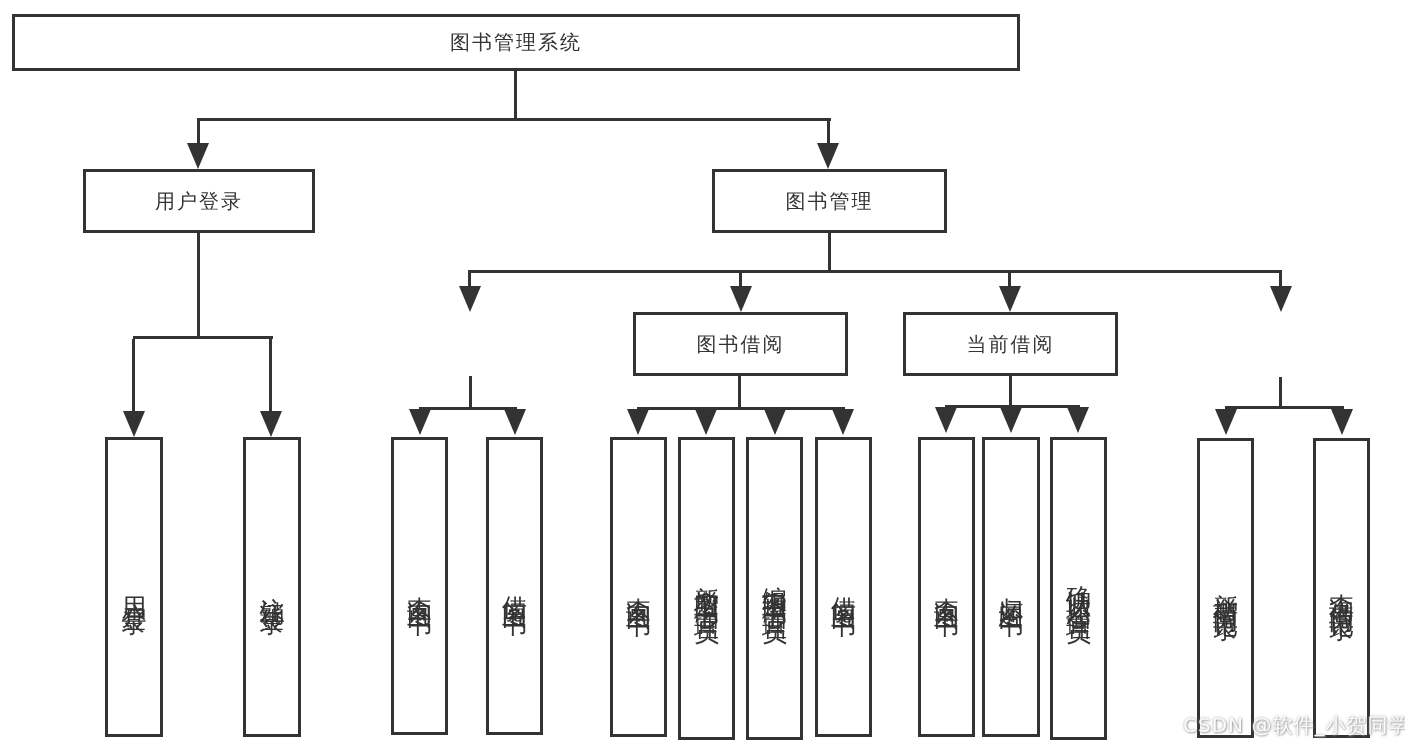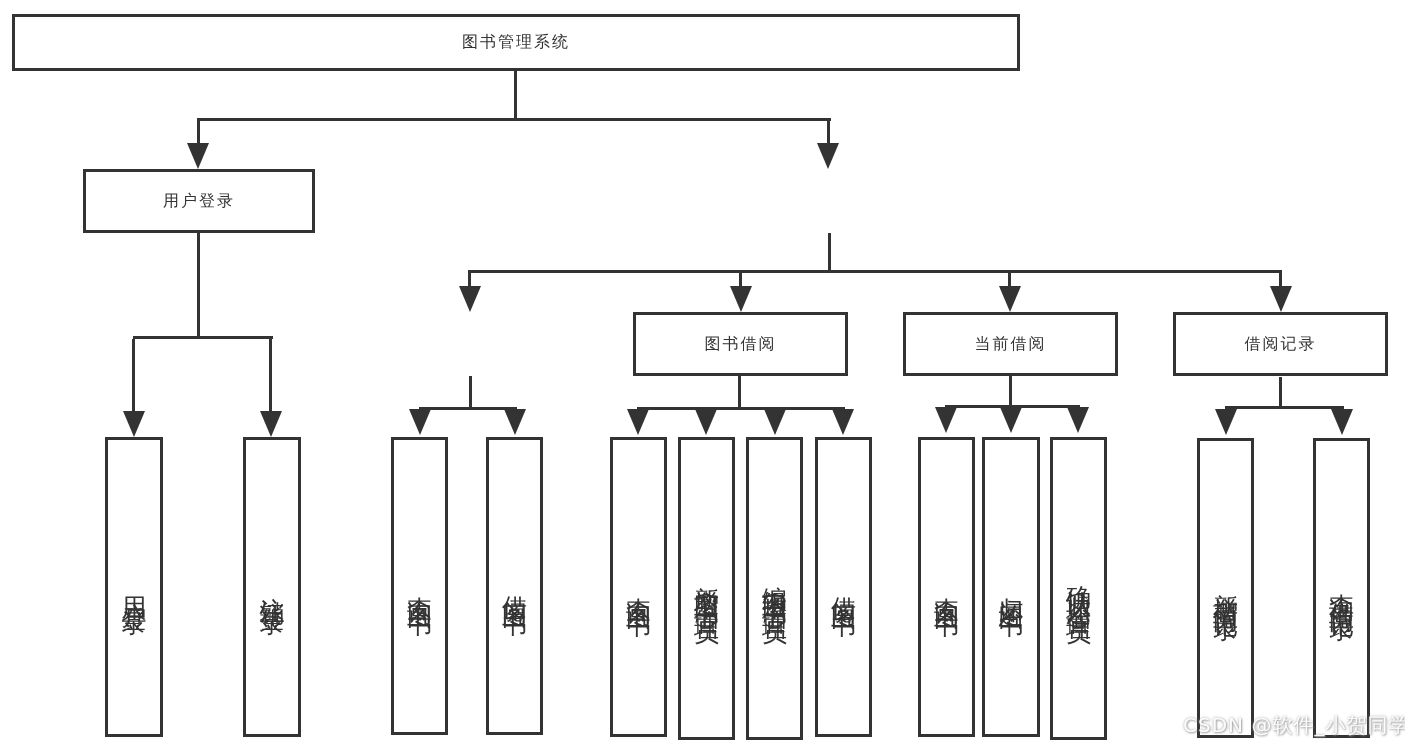--- a/index.html
+++ b/index.html
@@ -16,21 +16,21 @@
     overflow:hidden;
   }
   .box{
     position:absolute;
     box-sizing:border-box;
     border:3px solid var(--line);
     background:var(--bg);
     color:var(--text);
     display:flex;align-items:center;justify-content:center;
   }
-  .hbox{font-size:16px;letter-spacing:2px;white-space:nowrap;font-family:Liberation Serif, serif;}
+  .hbox{font-size:20px;letter-spacing:2px;white-space:nowrap;font-family:Liberation Serif, serif;}
   .vbox{
     writing-mode:vertical-rl;
     text-orientation:mixed;
     font-size:25px;
     letter-spacing:5px;
     line-height:1;
   }
   .line{position:absolute;background:var(--line);}
   .tri{
     position:absolute;width:0;height:0;
@@ -57,20 +57,21 @@
   <div class="box hbox" style="left:12px;top:14px;width:1008px;height:57px">图书管理系统</div>
 
   <div class="line" style="left:514px;top:71px;width:3px;height:47px"></div>
   <div class="line" style="left:197px;top:118px;width:634px;height:3px"></div>
   <div class="line" style="left:197px;top:121px;width:3px;height:24px"></div>
   <div class="tri" style="left:187px;top:143px"></div>
   <div class="line" style="left:827px;top:121px;width:3px;height:24px"></div>
   <div class="tri" style="left:817px;top:143px"></div>
 
   <div class="box hbox" style="left:83px;top:169px;width:232px;height:64px">用户登录</div>
+  <div class="box hbox" style="left:712px;top:169px;width:235px;height:64px">图书管理</div>
 
   <div class="line" style="left:197px;top:233px;width:3px;height:103px"></div>
   <div class="line" style="left:133px;top:336px;width:140px;height:3px"></div>
   <div class="line" style="left:132px;top:339px;width:3px;height:74px"></div>
   <div class="tri" style="left:123px;top:411px"></div>
   <div class="line" style="left:269px;top:339px;width:3px;height:74px"></div>
   <div class="tri" style="left:260px;top:411px"></div>
 
   <div class="line" style="left:828px;top:233px;width:3px;height:37px"></div>
   <div class="line" style="left:468px;top:270px;width:814px;height:3px"></div>
@@ -78,21 +79,20 @@
   <div class="tri" style="left:459px;top:286px"></div>
   <div class="line" style="left:739px;top:273px;width:3px;height:15px"></div>
   <div class="tri" style="left:730px;top:286px"></div>
   <div class="line" style="left:1008px;top:273px;width:3px;height:15px"></div>
   <div class="tri" style="left:999px;top:286px"></div>
   <div class="line" style="left:1279px;top:273px;width:3px;height:15px"></div>
   <div class="tri" style="left:1270px;top:286px"></div>
 
   <div class="box hbox" style="left:633px;top:312px;width:215px;height:64px">图书借阅</div>
   <div class="box hbox" style="left:903px;top:312px;width:215px;height:64px">当前借阅</div>
-  <div class="box hbox" style="left:1173px;top:312px;width:215px;height:64px">借阅记录</div>
 
   <div class="line" style="left:469px;top:376px;width:3px;height:31px"></div>
   <div class="line" style="left:419px;top:407px;width:98px;height:3px"></div>
   <div class="tri" style="left:409px;top:409px"></div>
   <div class="tri" style="left:504px;top:409px"></div>
 
   <div class="line" style="left:738px;top:376px;width:3px;height:31px"></div>
   <div class="line" style="left:637px;top:407px;width:208px;height:3px"></div>
   <div class="tri" style="left:627px;top:409px"></div>
   <div class="tri" style="left:695px;top:409px"></div>

